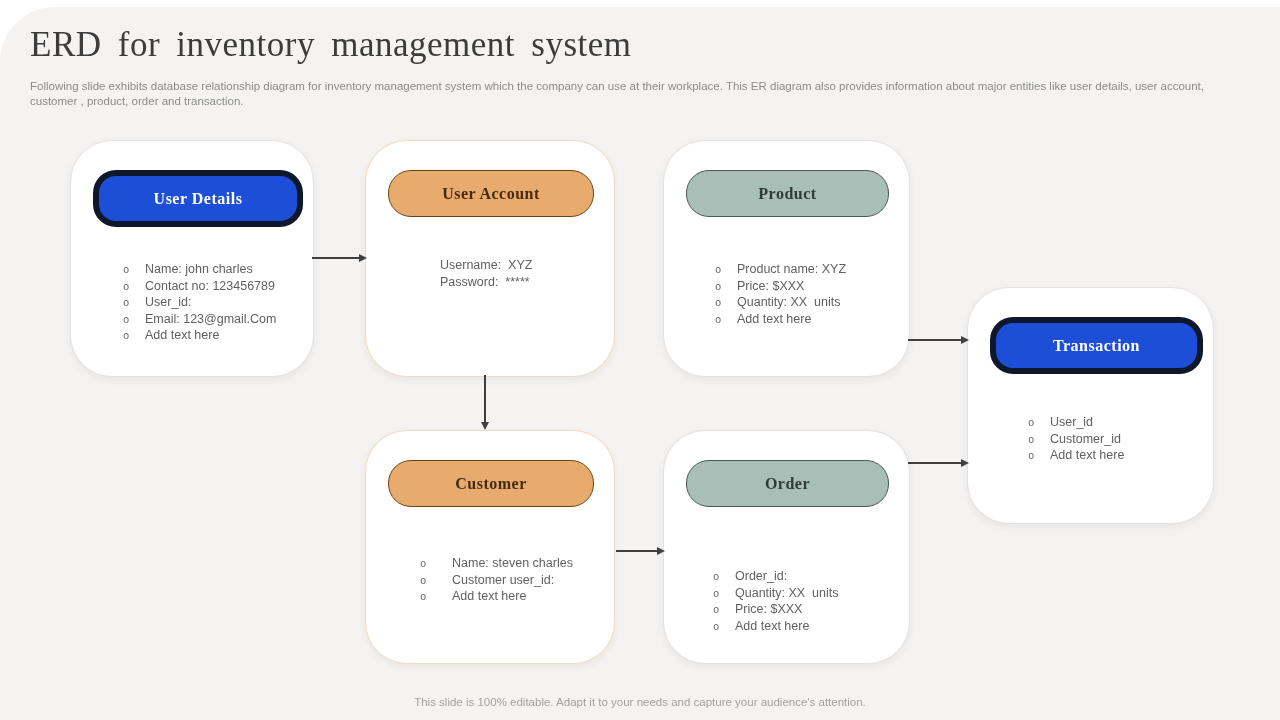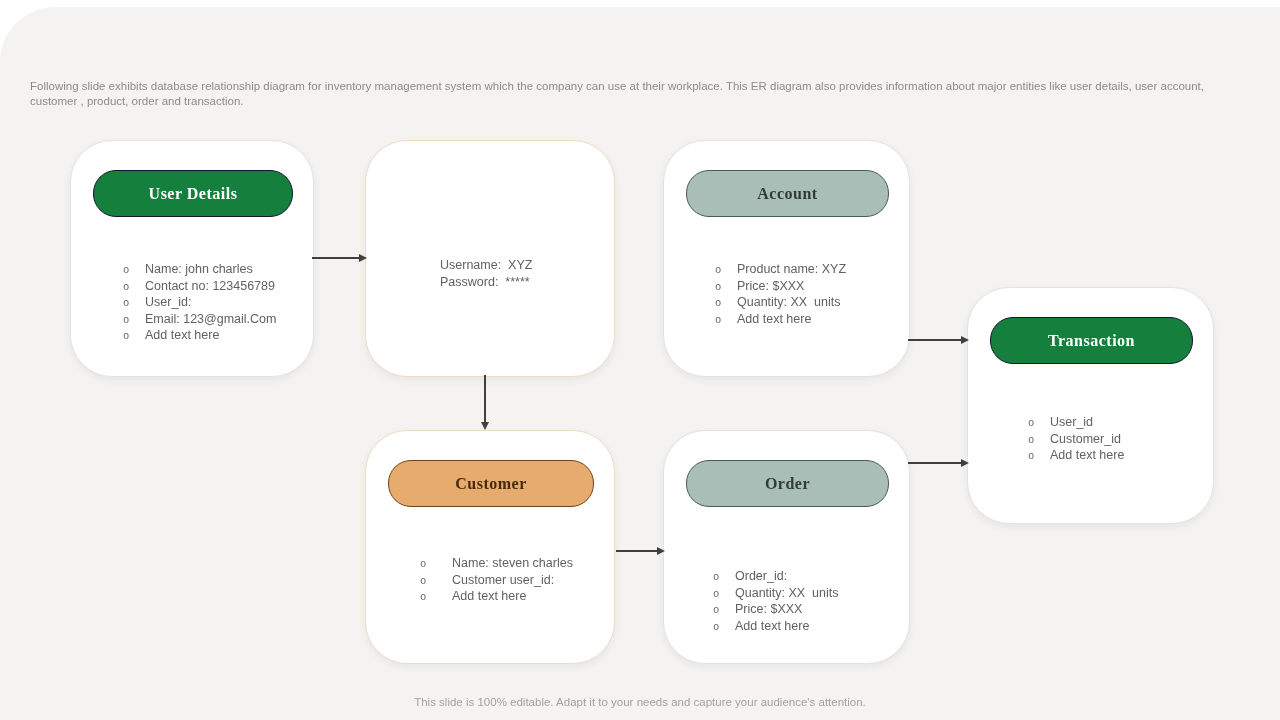--- a/index.html
+++ b/index.html
@@ -28,21 +28,21 @@
     box-shadow:0 3px 8px rgba(0,0,0,0.06);
   }
   .entity-card.border-orange{border-color:#f0dcc3;}
   .entity-card.border-gray{border-color:#e4e2e2;}
   .pill{
     position:absolute;top:29px;left:9%;width:82%;height:45px;
     border-radius:23px;text-align:center;line-height:45px;
     font-family:"Liberation Serif", serif;font-weight:bold;font-size:16px;
     letter-spacing:0.5px;
   }
-  .pill-purple{background:#15803d;border:1px solid #0f172a;color:#ffffff;}
+  .pill-purple{background:#1d4ed8;border:6px solid #0f172a;color:#ffffff;}
   .pill-orange{background:#e7ab6e;border:1px solid #6b4519;color:#46290c;}
   .pill-green{background:#a9beb6;border:1px solid #4a5a54;color:#2f3b36;}
   .entity-body{
     position:absolute;top:108px;left:0;right:0;
     list-style:none;margin:12px;padding:0;
     font-size:12.5px;line-height:16.5px;color:#616161;
   }
   .entity-body li{white-space:pre;}
   .entity-body .marker{
     display:inline-block;width:8px;margin-right:14px;
@@ -62,42 +62,44 @@
   .page-footer{
     position:absolute;left:0;top:689px;width:100%;
     text-align:center;font-size:11.5px;color:#a3a2a1;
   }
 </style>
 </head>
 <body>
 
 <div class="slide">
 
+  <div class="page-title">ERD for inventory management system</div>
   <div class="page-subtitle">Following slide exhibits database relationship diagram for inventory management system which the company can use at their workplace. This ER diagram also provides information about major entities like user details, user account, customer , product, order and transaction.</div>
 
   <div class="entity-card border-gray" style="left:70px;top:133px;width:242px;height:235px;">
     <div class="pill pill-purple">User Details</div>
     <ul class="entity-body" style="padding-left:40px;">
         <li><span class="marker">o</span><span>Name: john charles</span></li>
         <li><span class="marker">o</span><span>Contact no: 123456789</span></li>
         <li><span class="marker">o</span><span>User_id:</span></li>
         <li><span class="marker">o</span><span>Email: 123@gmail.Com</span></li>
         <li><span class="marker">o</span><span>Add text here</span></li>
       </ul>
   </div>
 
   <div class="entity-card border-orange" style="left:365px;top:133px;width:248px;height:235px;">
+    <div class="pill pill-orange">User Account</div>
     <ul class="entity-body" style="padding-left:62px;top:104px;">
         <li><span>Username:  XYZ</span></li>
         <li><span>Password:  *****</span></li>
       </ul>
   </div>
 
   <div class="entity-card border-gray" style="left:663px;top:133px;width:245px;height:235px;">
-    <div class="pill pill-green">Account</div>
+    <div class="pill pill-green">Product</div>
     <ul class="entity-body" style="padding-left:39px;">
         <li><span class="marker">o</span><span>Product name: XYZ</span></li>
         <li><span class="marker">o</span><span>Price: $XXX</span></li>
         <li><span class="marker">o</span><span>Quantity: XX  units</span></li>
         <li><span class="marker">o</span><span>Add text here</span></li>
       </ul>
   </div>
 
   <div class="entity-card border-orange" style="left:365px;top:423px;width:248px;height:232px;">
     <div class="pill pill-orange">Customer</div>

